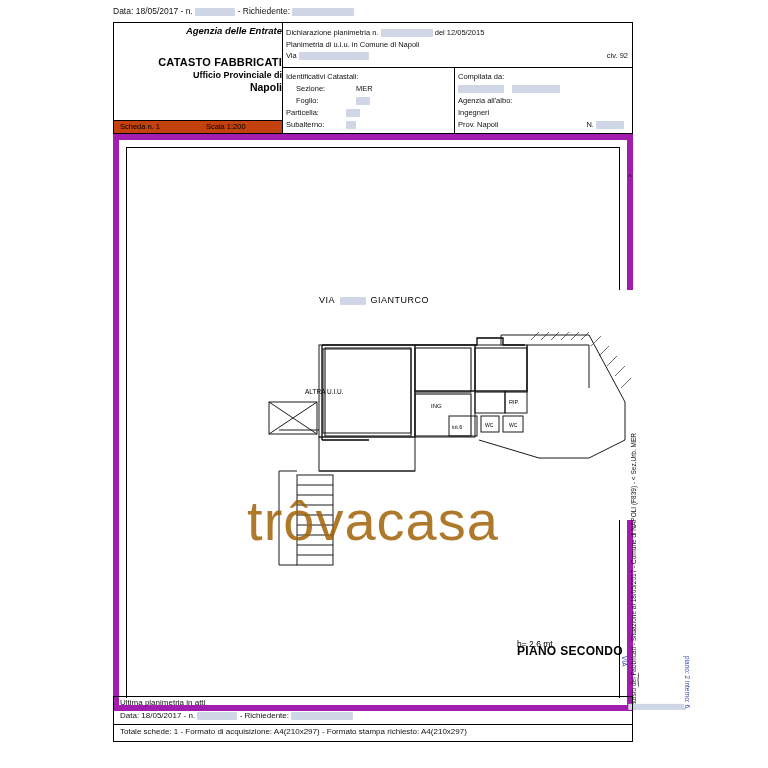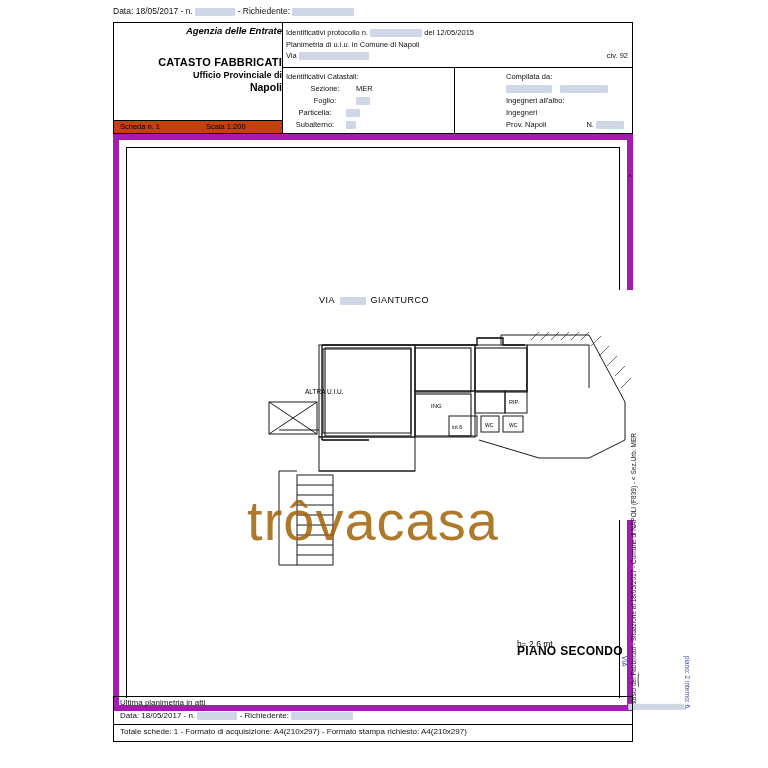--- a/index.html
+++ b/index.html
@@ -47,24 +47,24 @@
     position:absolute;left:172px;top:4px;right:4px;
     font-size:7.5px;line-height:1.55;color:#111;
   }
   .decl .row{white-space:nowrap;}
   .decl .civ{float:right;margin-right:0;}
 
   .cat{
     position:absolute;left:172px;top:48px;width:166px;
     font-size:7.5px;line-height:1.6;color:#111;
   }
-  .cat .k{display:inline-block;width:58px;text-align:center;}
+  .cat .k{display:inline-block;width:58px;}
   .comp{
     position:absolute;left:344px;top:48px;right:4px;
-    font-size:7.5px;line-height:1.6;color:#111;margin-left:48px;
+    font-size:7.5px;line-height:1.6;color:#111;
   }
 
   
   .schedabox{
     position:absolute;left:113px;top:120px;width:170px;height:14px;
     border:1px solid #000;box-sizing:border-box;background:#c2410c;
     font-size:7.5px;line-height:12px;
   }
   .schedabox .s1{position:absolute;left:6px;top:0;}
   .schedabox .s2{position:absolute;left:92px;top:0;text-align:center;}
@@ -142,21 +142,21 @@
 
     <div class="agenzia">
       <div class="l1">Agenzia delle Entrate</div>
       <div class="l2">CATASTO FABBRICATI</div>
       <div class="l3">Ufficio Provinciale di</div>
       <div class="l4">Napoli</div>
     </div>
 
     <div class="decl">
       <div class="row">
-        <span>Identificativi protocollo n.</span>
+        <span>Dichiarazione planimetria n.</span>
         <span class="redacted" style="width:52px"></span>
         <span>del</span>
         <span>12/05/2015</span>
       </div>
       <div class="row">Planimetria di u.i.u. in Comune di Napoli</div>
       <div class="row">
         <span>Via</span>
         <span class="redacted" style="width:70px"></span>
         <span class="civ">
           <span>civ.</span>
@@ -184,21 +184,21 @@
         <span class="redacted" style="width:10px"></span>
       </div>
     </div>
 
     <div class="comp">
       <div>Compilata da:</div>
       <div>
         <span class="redacted" style="width:46px"></span>
         <span class="redacted" style="width:48px;margin-left:6px"></span>
       </div>
-      <div>Ingegneri all'albo:</div>
+      <div>Agenzia all'albo:</div>
       <div>Ingegneri</div>
       <div>
         <span>Prov.</span>
         <span>Napoli</span>
         <span style="float:right;margin-right:4px">
           <span>N.</span>
           <span class="redacted" style="width:28px"></span>
         </span>
       </div>
     </div>

